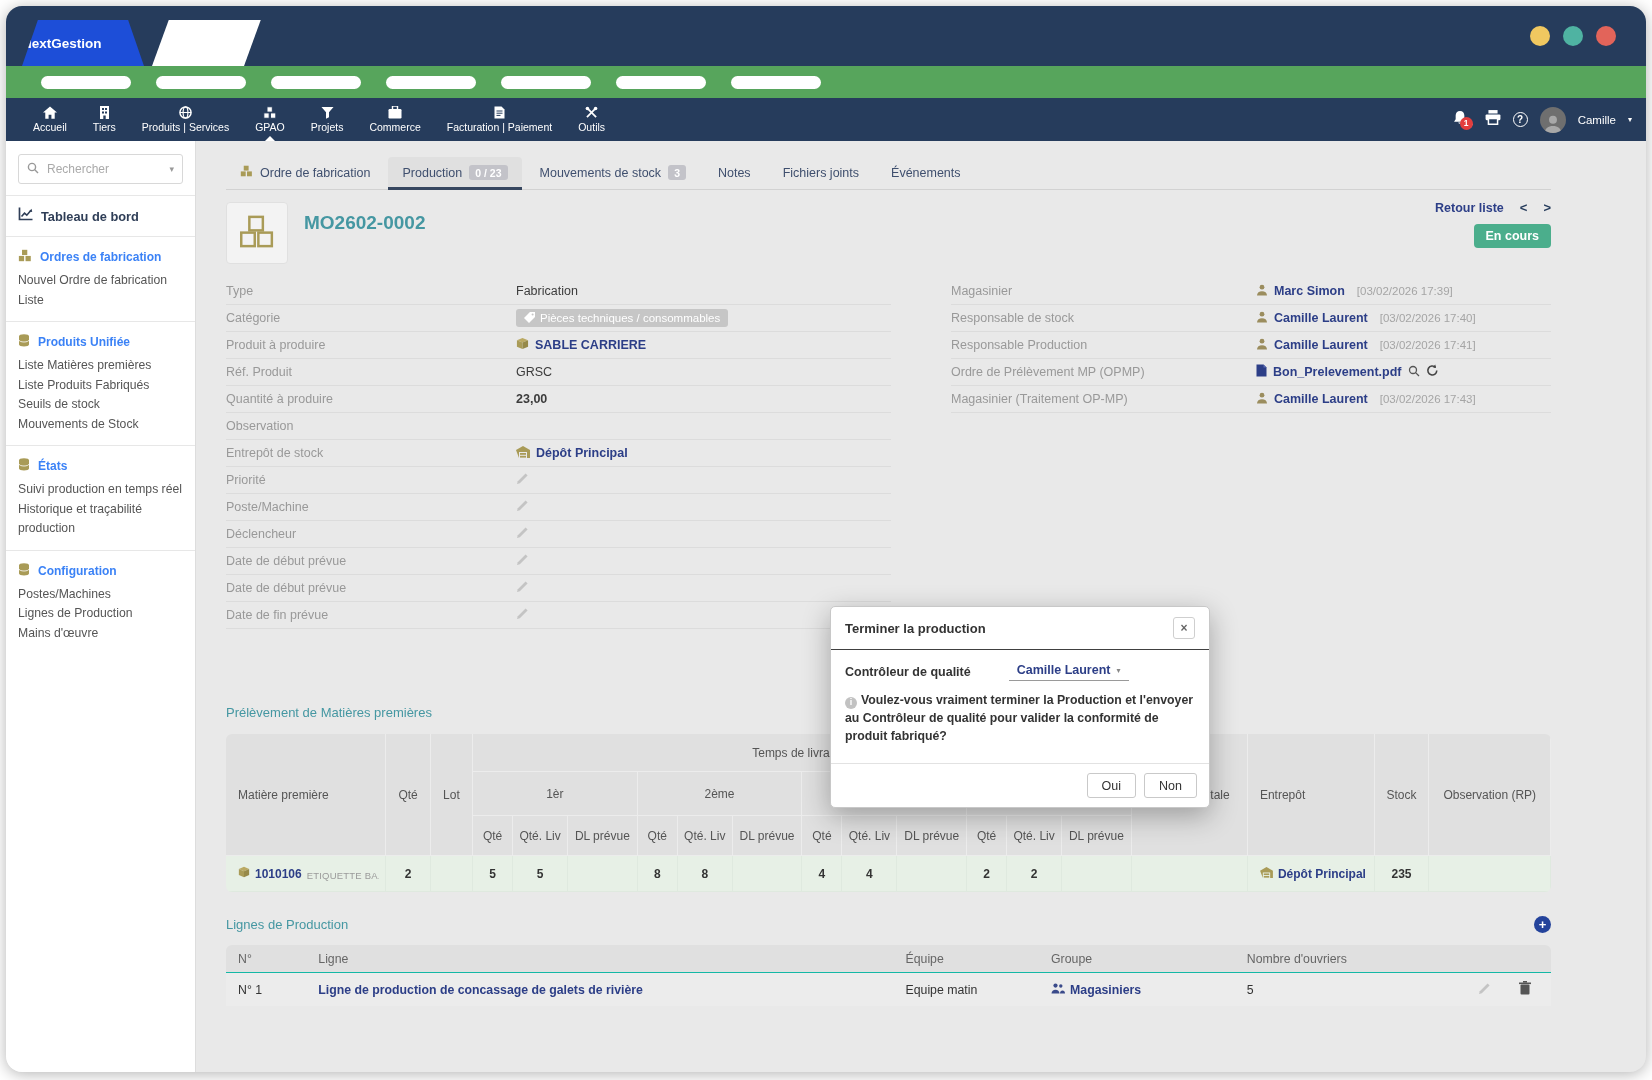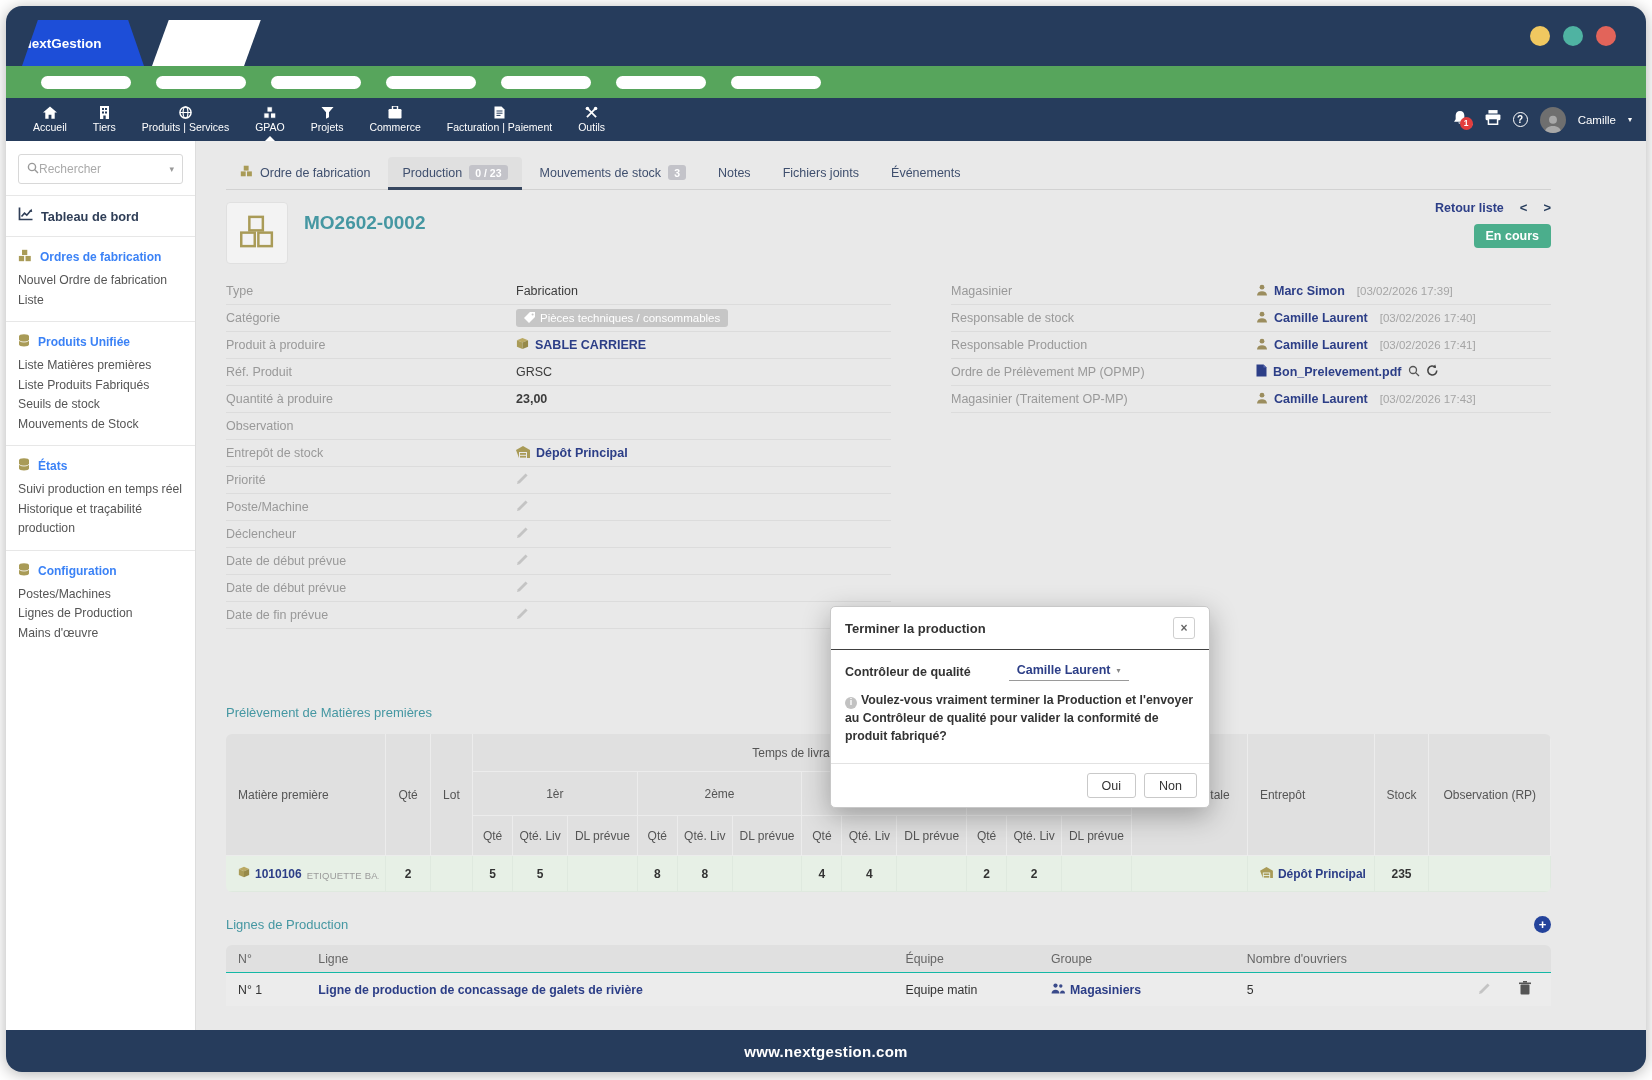--- a/index.html
+++ b/index.html
@@ -33,21 +33,21 @@
                  color:#fff; font-size:8.5px; font-weight:bold; display:flex; align-items:center; justify-content:center; padding:0 2px; }
   .tiny-caret { font-size:8px; color:#fff; }
   .help-circle { width:15px; height:15px; border:1.4px solid #fff; border-radius:50%; color:#fff; font-size:10px; font-weight:bold;
                  display:flex; align-items:center; justify-content:center; }
   .avatar { width:26px; height:26px; border-radius:50%; background:#6f6f6f; display:flex; align-items:flex-end; justify-content:center; overflow:hidden; }
   .user-name { font-size:11.5px; color:#fff; }
 
   
   .content { flex:1; display:flex; overflow:hidden; }
   .sidebar { width:190px; background:#fff; border-right:1px solid #ddd; padding:13px 12px; flex:none; }
-  .search-box { display:flex; align-items:center; gap:0; height:30px; border:1px solid #d8d8d8; border-radius:3px; background:#fff; padding:0 8px; }
+  .search-box { display:flex; align-items:center; gap:8px; height:30px; border:1px solid #d8d8d8; border-radius:3px; background:#fff; padding:0 8px; }
   .search-box input { border:none; outline:none; flex:1; min-width:0; font-size:12px; color:#555; font-family:inherit; background:transparent; }
   .search-box input::placeholder { color:#aaa; }
   .search-caret { color:#999; font-size:9px; }
   .side-div { border-top:1px solid #e7e7e7; margin:11px -12px 11px -12px; }
   .side-row { display:flex; align-items:center; gap:8px; }
   .side-title { font-size:12.8px; font-weight:bold; color:#2f3e57; }
   .sec-title { font-size:12px; font-weight:bold; color:#3b82f6; }
   .side-item { font-size:12.2px; color:#555; line-height:19.5px; cursor:pointer; }
   .sec { margin-top:2px; }
   .sec .items { margin-top:5px; }
@@ -748,16 +748,13 @@
         </div>
         <div class="modal-footer">
           <button class="btn">Oui</button>
           <button class="btn">Non</button>
         </div>
       </div>
 
     </div>
   </div>
 
-  <div class="footbar">
-    <span>www.nextgestion.com</span>
-  </div>
 </div>
 
 </body></html>

